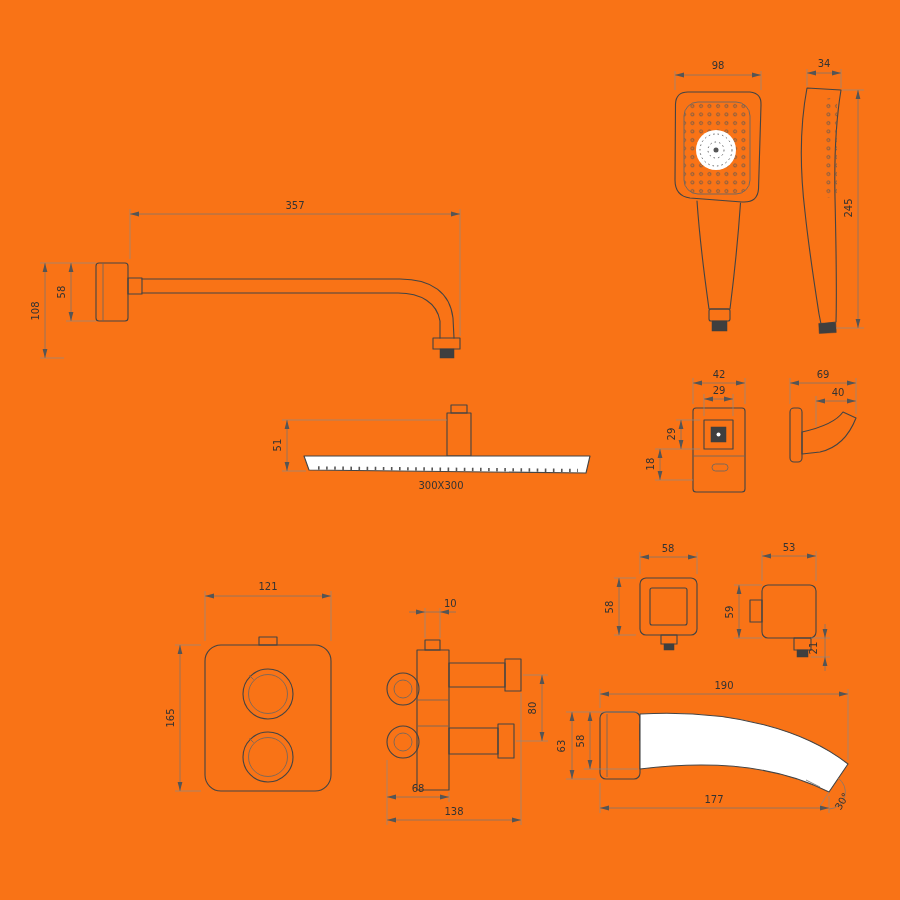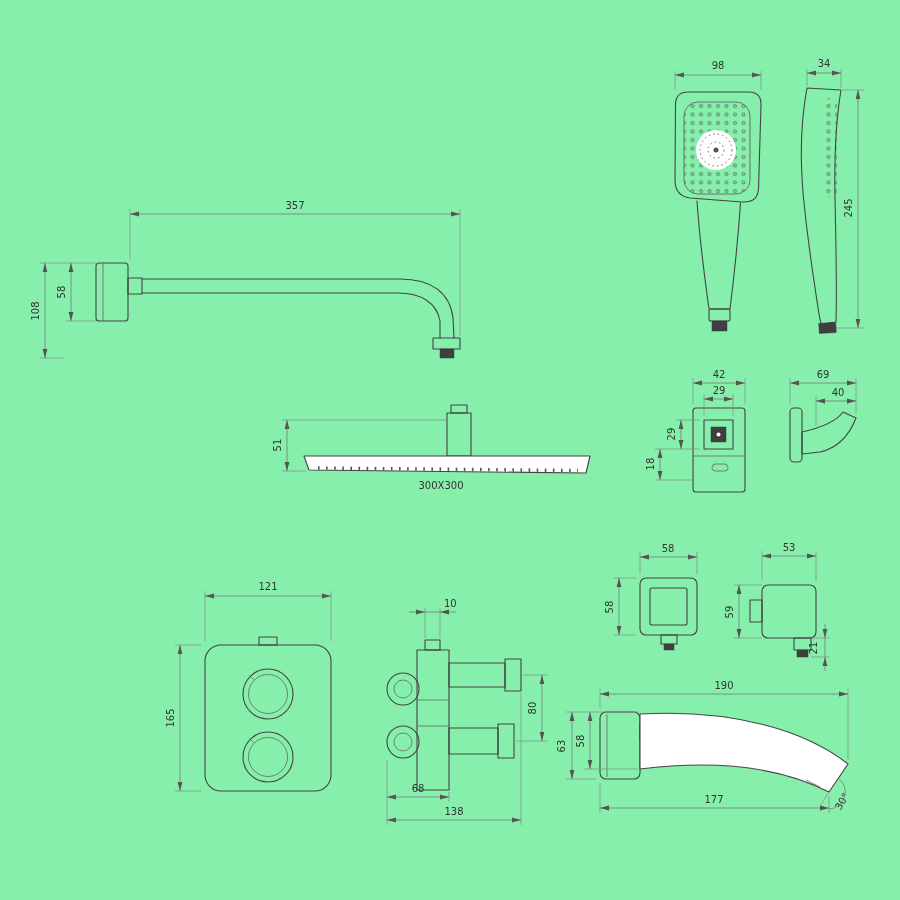--- a/index.html
+++ b/index.html
@@ -1,16 +1,16 @@
 <!DOCTYPE html>
 <html><head>
 <meta charset="utf-8">
 <style>
   html,body{margin:0;padding:0;background:#ffffff;}
-  .sheet{position:relative;width:900px;height:900px;background:#86efac;overflow:hidden;}
+  .sheet{position:relative;width:900px;height:900px;background:#f97316;overflow:hidden;}
   svg{display:block;}
   .o{fill:none;stroke:#444;stroke-width:1.1;stroke-linejoin:round;stroke-linecap:round;}
   .ow{fill:#ffffff;stroke:#444;stroke-width:1.1;stroke-linejoin:round;}
   .od{fill:#3f3f3f;stroke:#3f3f3f;stroke-width:.5;}
   .thin{fill:none;stroke:#666;stroke-width:.8;}
   .dim{fill:none;stroke:#777;stroke-width:.75;}
   .ext{fill:none;stroke:#8a8a8a;stroke-width:.7;}
   .d{font:10px "DejaVu Sans",sans-serif;fill:#333;text-anchor:middle;}
   .ds{text-anchor:start;}
   .dotted{fill:none;stroke:#555;stroke-width:.9;stroke-dasharray:1.5 3;}

